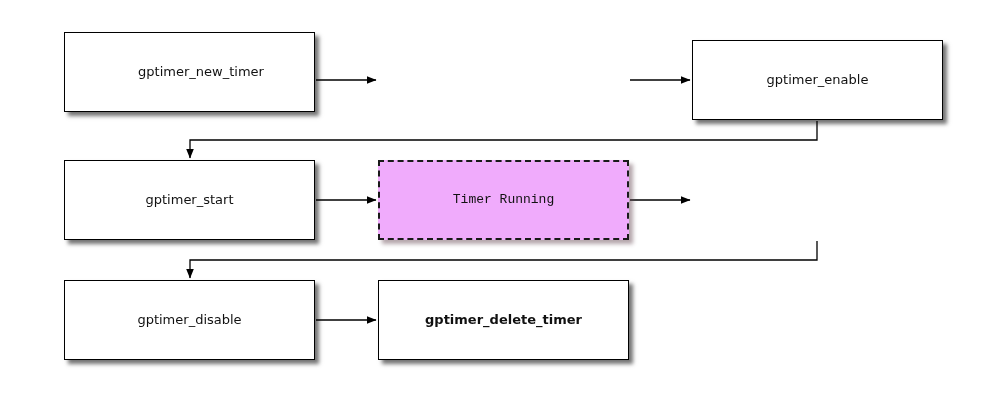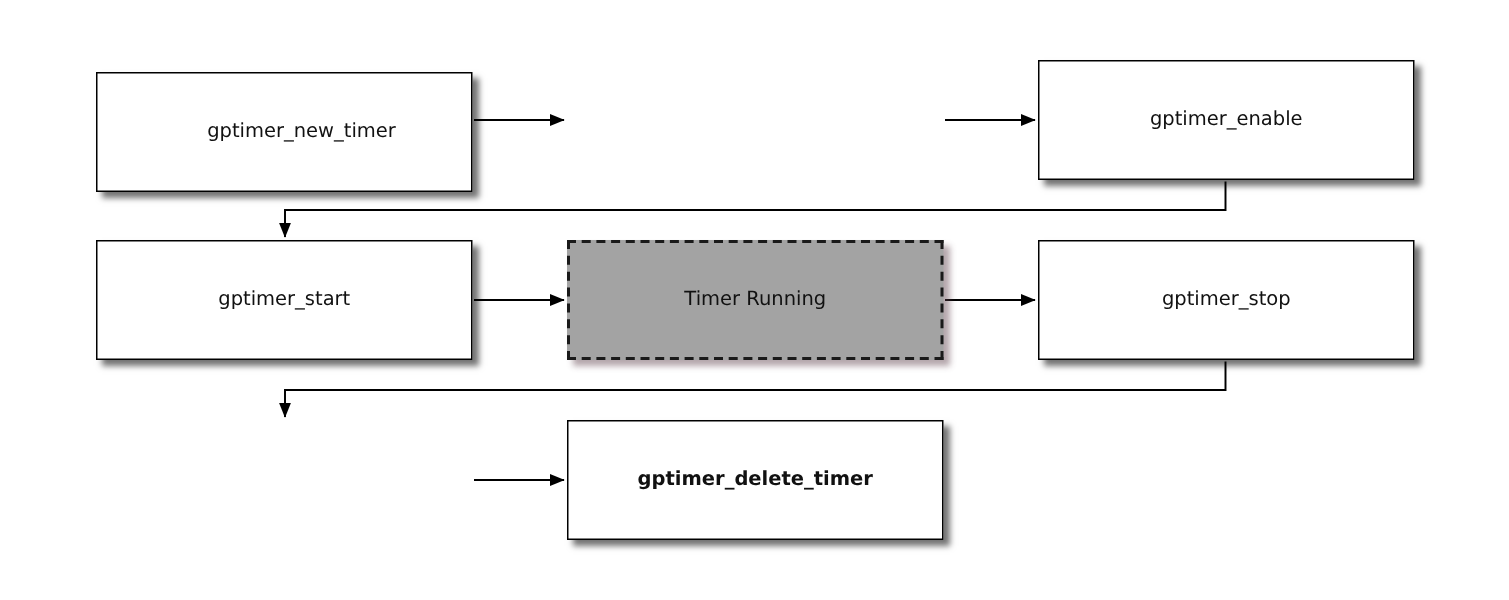--- a/index.html
+++ b/index.html
@@ -28,28 +28,29 @@
     display: flex;
     flex-direction: column;
     align-items: center;
     justify-content: center;
     text-align: center;
     font-size: 13px;
     color: #111111;
     line-height: 22px;
   }
   .node--highlight {
-    background: #a3a3a3;
+    background: #f0abfc;
     border: 2px dashed #1a1a1a;
     box-shadow: 4px 4px 4px rgba(90,60,70,0.45);
+    font-family: Liberation Mono, monospace;
   }
   .node span { display: block; white-space: nowrap; }
 
   
-  .pos-r1c1 { left: 64px;  top: 48px; padding-left: 23px; }
+  .pos-r1c1 { left: 64px;  top: 32px; padding-left: 23px; }
   .pos-r1c2 { left: 378px; top: 40px; }
   .pos-r1c3 { left: 692px; top: 40px; text-align: right; }
   .pos-r2c1 { left: 64px;  top: 160px; }
   .pos-r2c2 { left: 378px; top: 160px; }
   .pos-r2c3 { left: 692px; top: 160px; }
   .pos-r3c1 { left: 64px;  top: 280px; }
   .pos-r3c2 { left: 378px; top: 280px; font-weight: bold; }
 </style>
 </head>
 <body>
@@ -81,22 +82,22 @@
   </div>
 
   <div class="node pos-r2c1">
     <span>gptimer_start</span>
   </div>
 
   <div class="node node--highlight pos-r2c2">
     <span>Timer Running</span>
   </div>
 
-  <div class="node pos-r2c3">
-    <span>gptimer_stop</span>
+
+  <div class="node pos-r3c1">
+    <span>gptimer_disable</span>
   </div>
-
 
   <div class="node pos-r3c2">
     <span>gptimer_delete_timer</span>
   </div>
 
 </div>
 
 </body></html>

